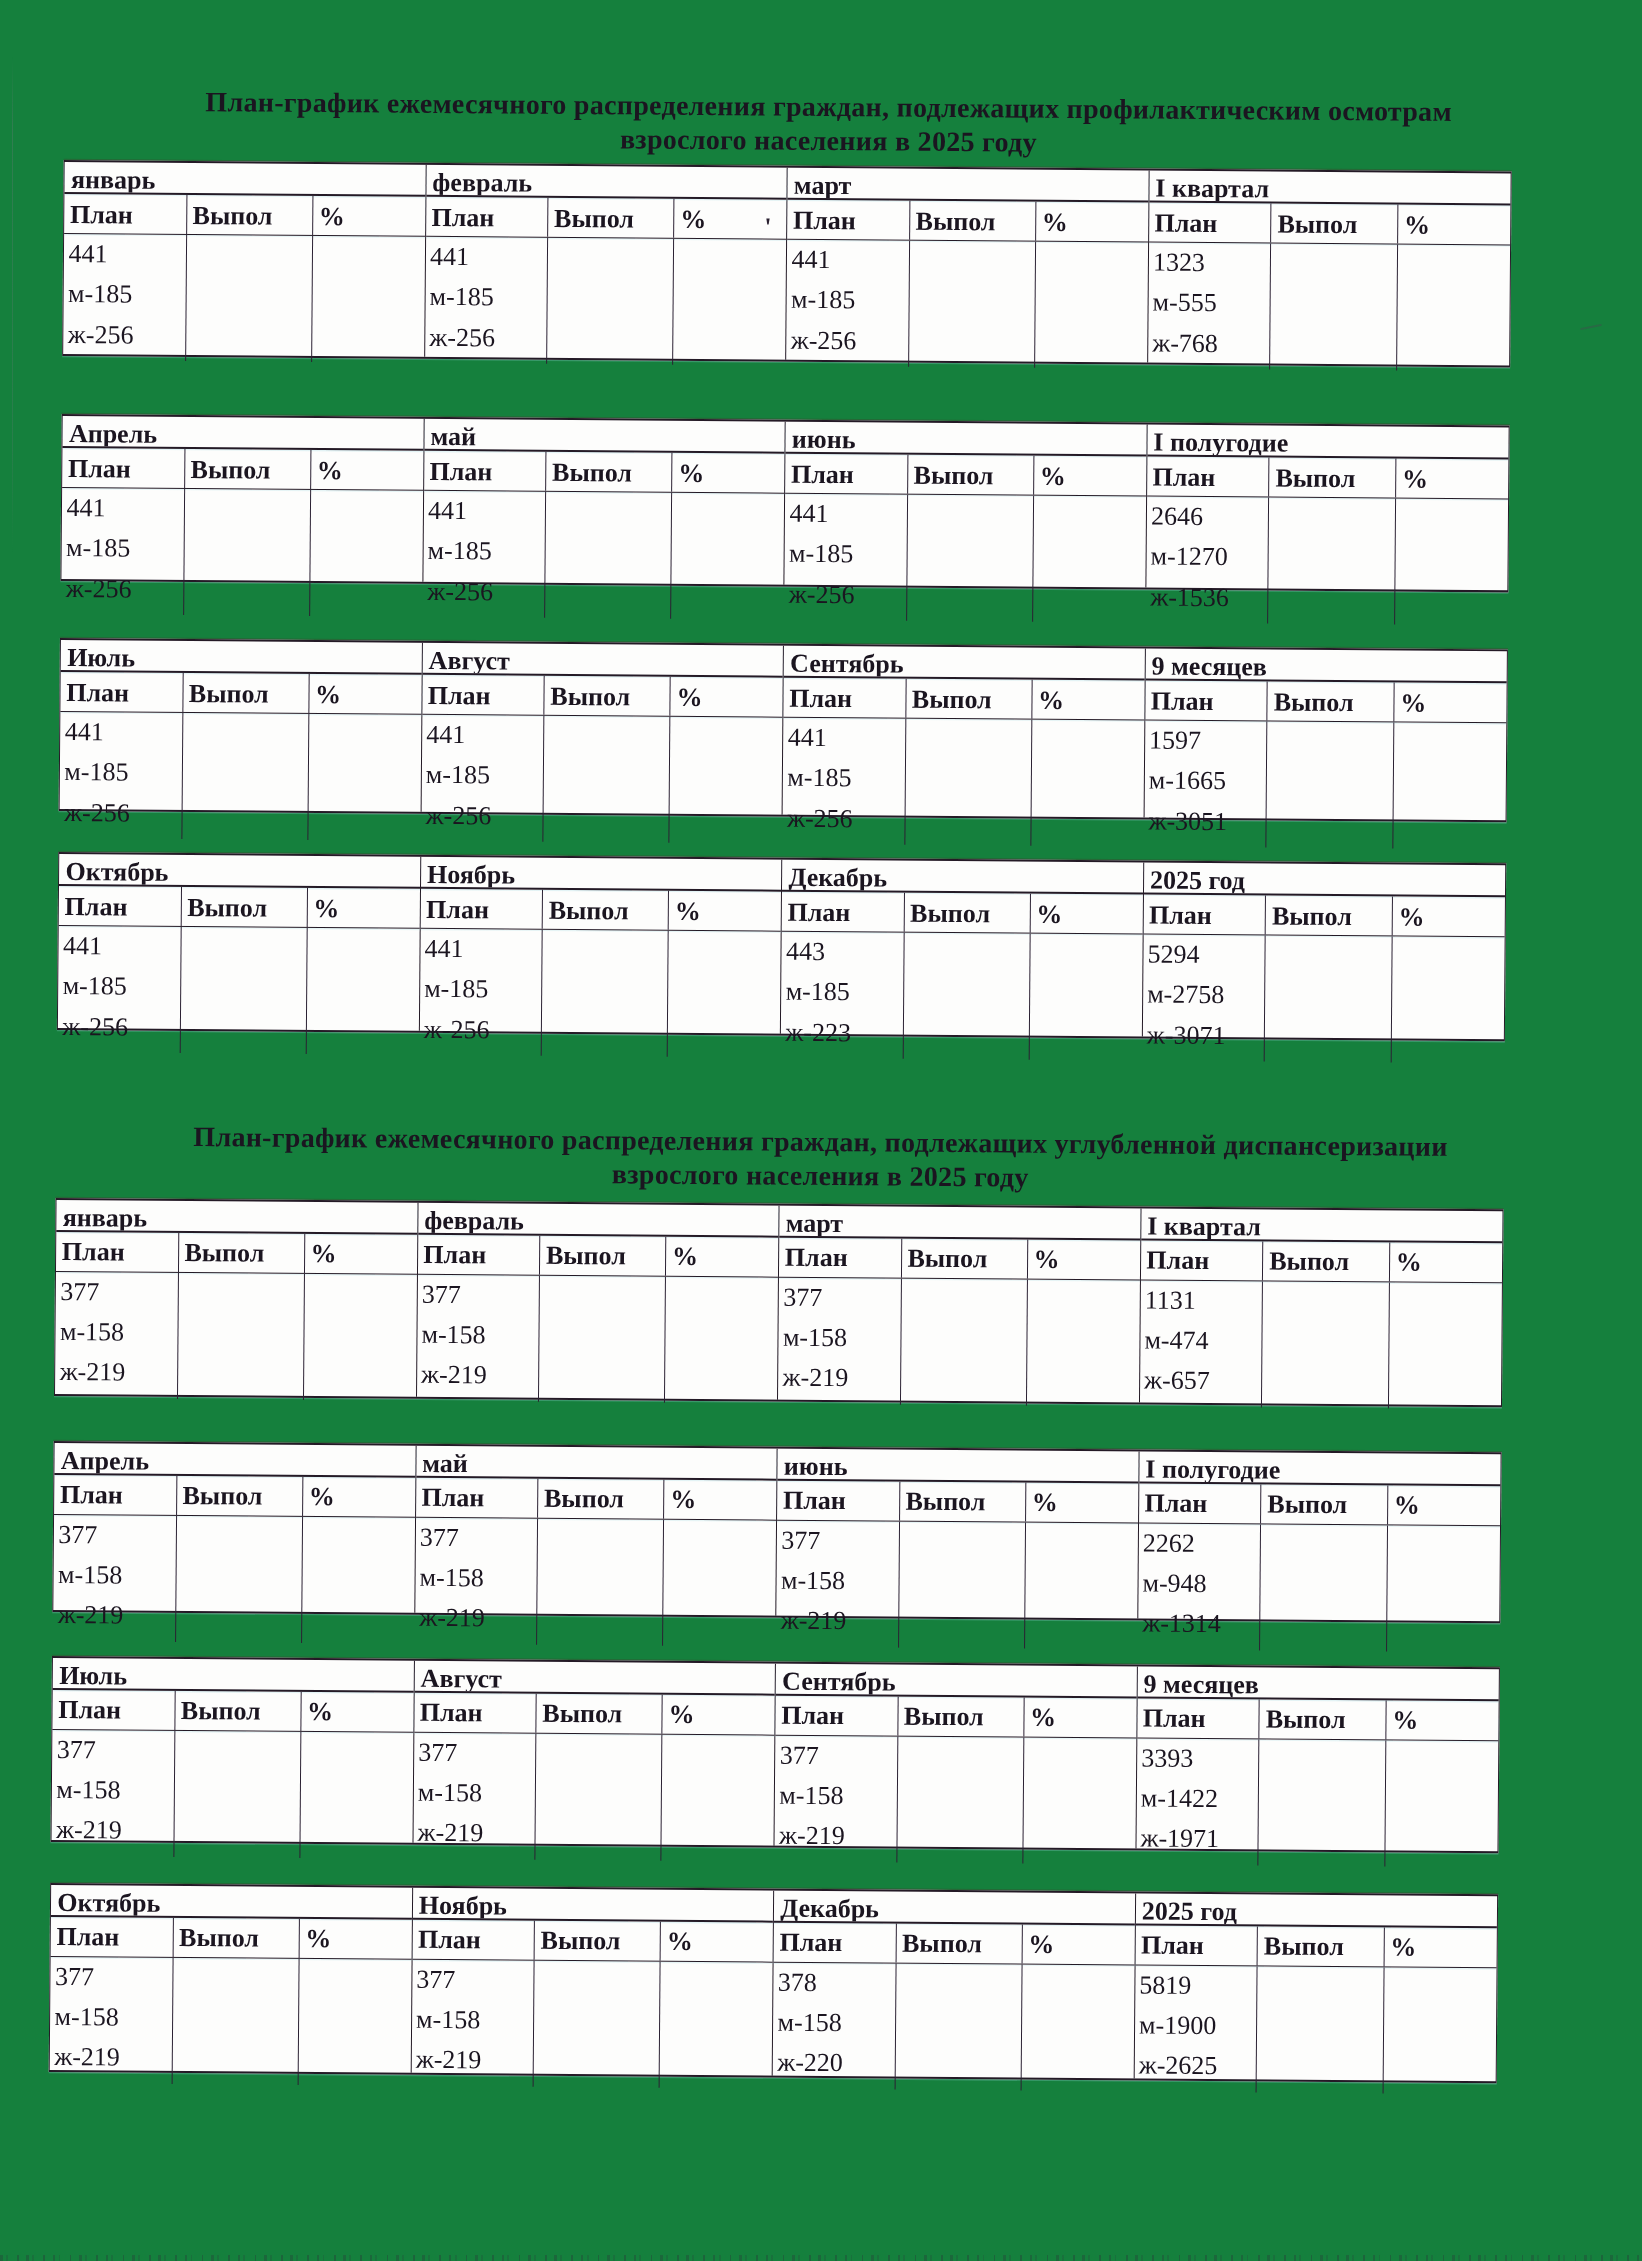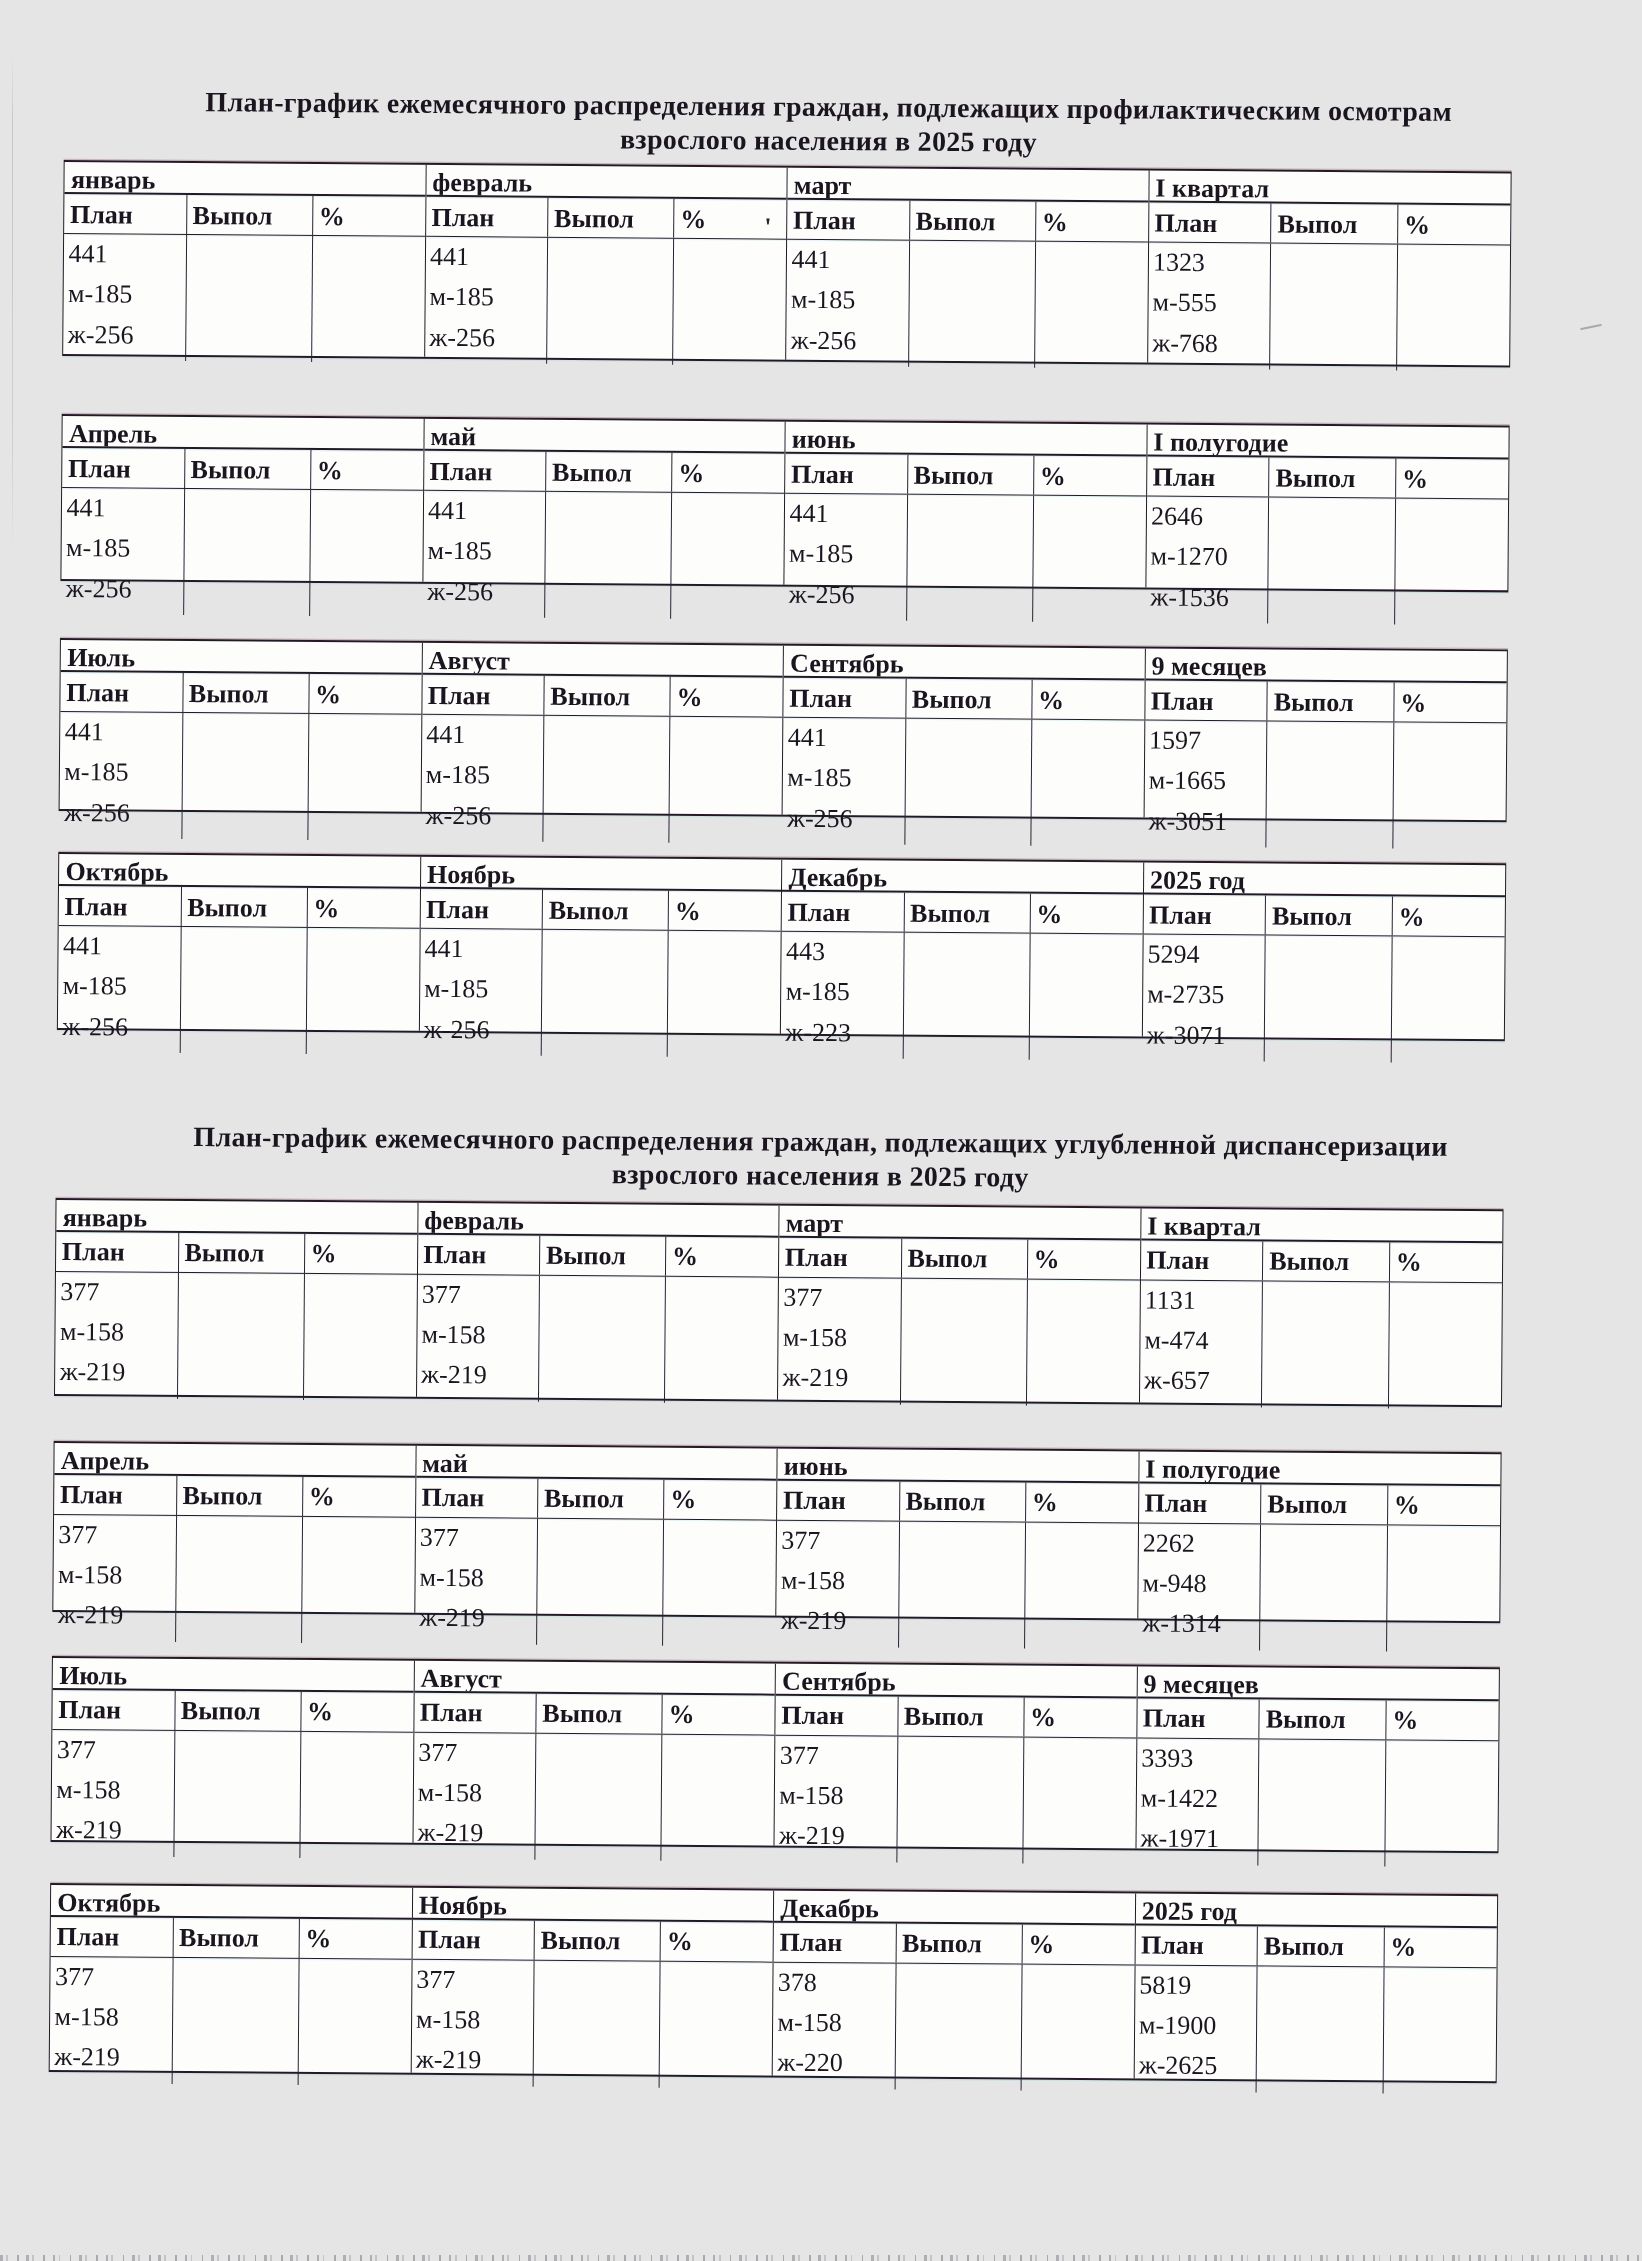--- a/index.html
+++ b/index.html
@@ -2,21 +2,21 @@
 <html lang="ru" style="font-size:10.3px"><head>
 <meta charset="utf-8">
 <style>
   html, body { margin: 0; padding: 0; }
   body { background: #ffffff; }
 
   .page {
     position: relative;
     width: 1643px;
     height: 2261px;
-    background: #e5e5e5;
+    background: #15803d;
     overflow: hidden;
     font-family: "Liberation Serif", "DejaVu Serif", serif;
     color: #1b1520;
   }
 
   
   .rotate-wrap {
     position: absolute;
     inset: 0;
     transform: rotate(0.45deg);
@@ -421,21 +421,21 @@
             <div class="group total">
               <div class="month-cell">2025 год</div>
               <div class="cols colhead">
                 <div>План</div>
                 <div>Выпол</div>
                 <div>%</div>
               </div>
               <div class="cols datarow">
                 <div class="plan-lines">
                   <div>5294</div>
-                  <div>м-2735</div>
+                  <div>м-2758</div>
                   <div>ж-3071</div>
                 </div>
                 <div></div>
                 <div></div>
               </div>
             </div>
           </div>
         </div>
     </section>
 

